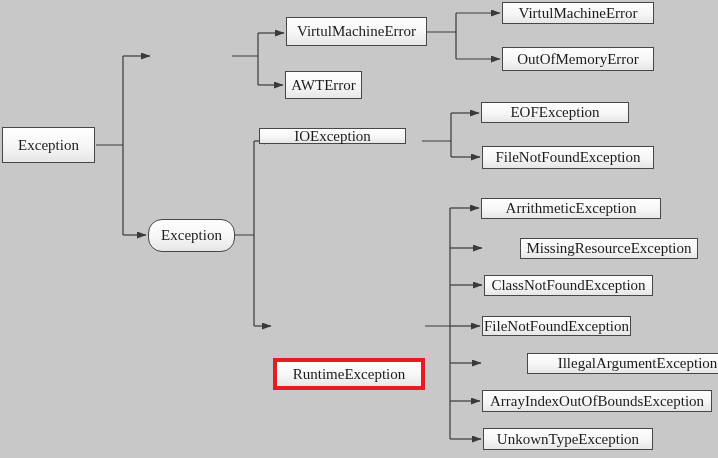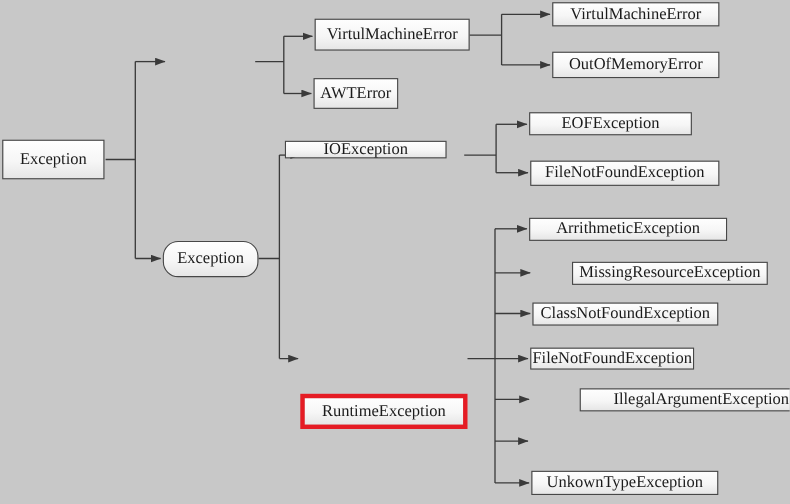--- a/index.html
+++ b/index.html
@@ -121,16 +121,17 @@
   <div class="node" id="n-arith">ArrithmeticException</div>
 
   <div class="node" id="n-missing">MissingResourceException</div>
 
   <div class="node" id="n-cnf">ClassNotFoundException</div>
 
   <div class="node" id="n-npe">FileNotFoundException</div>
 
   <div class="node" id="n-iae">IllegalArgumentException</div>
 
+  <div class="node" id="n-aioobe">ArrayIndexOutOfBoundsException</div>
 
   <div class="node" id="n-ute">UnkownTypeException</div>
 
 </div>
 
 </body></html>

